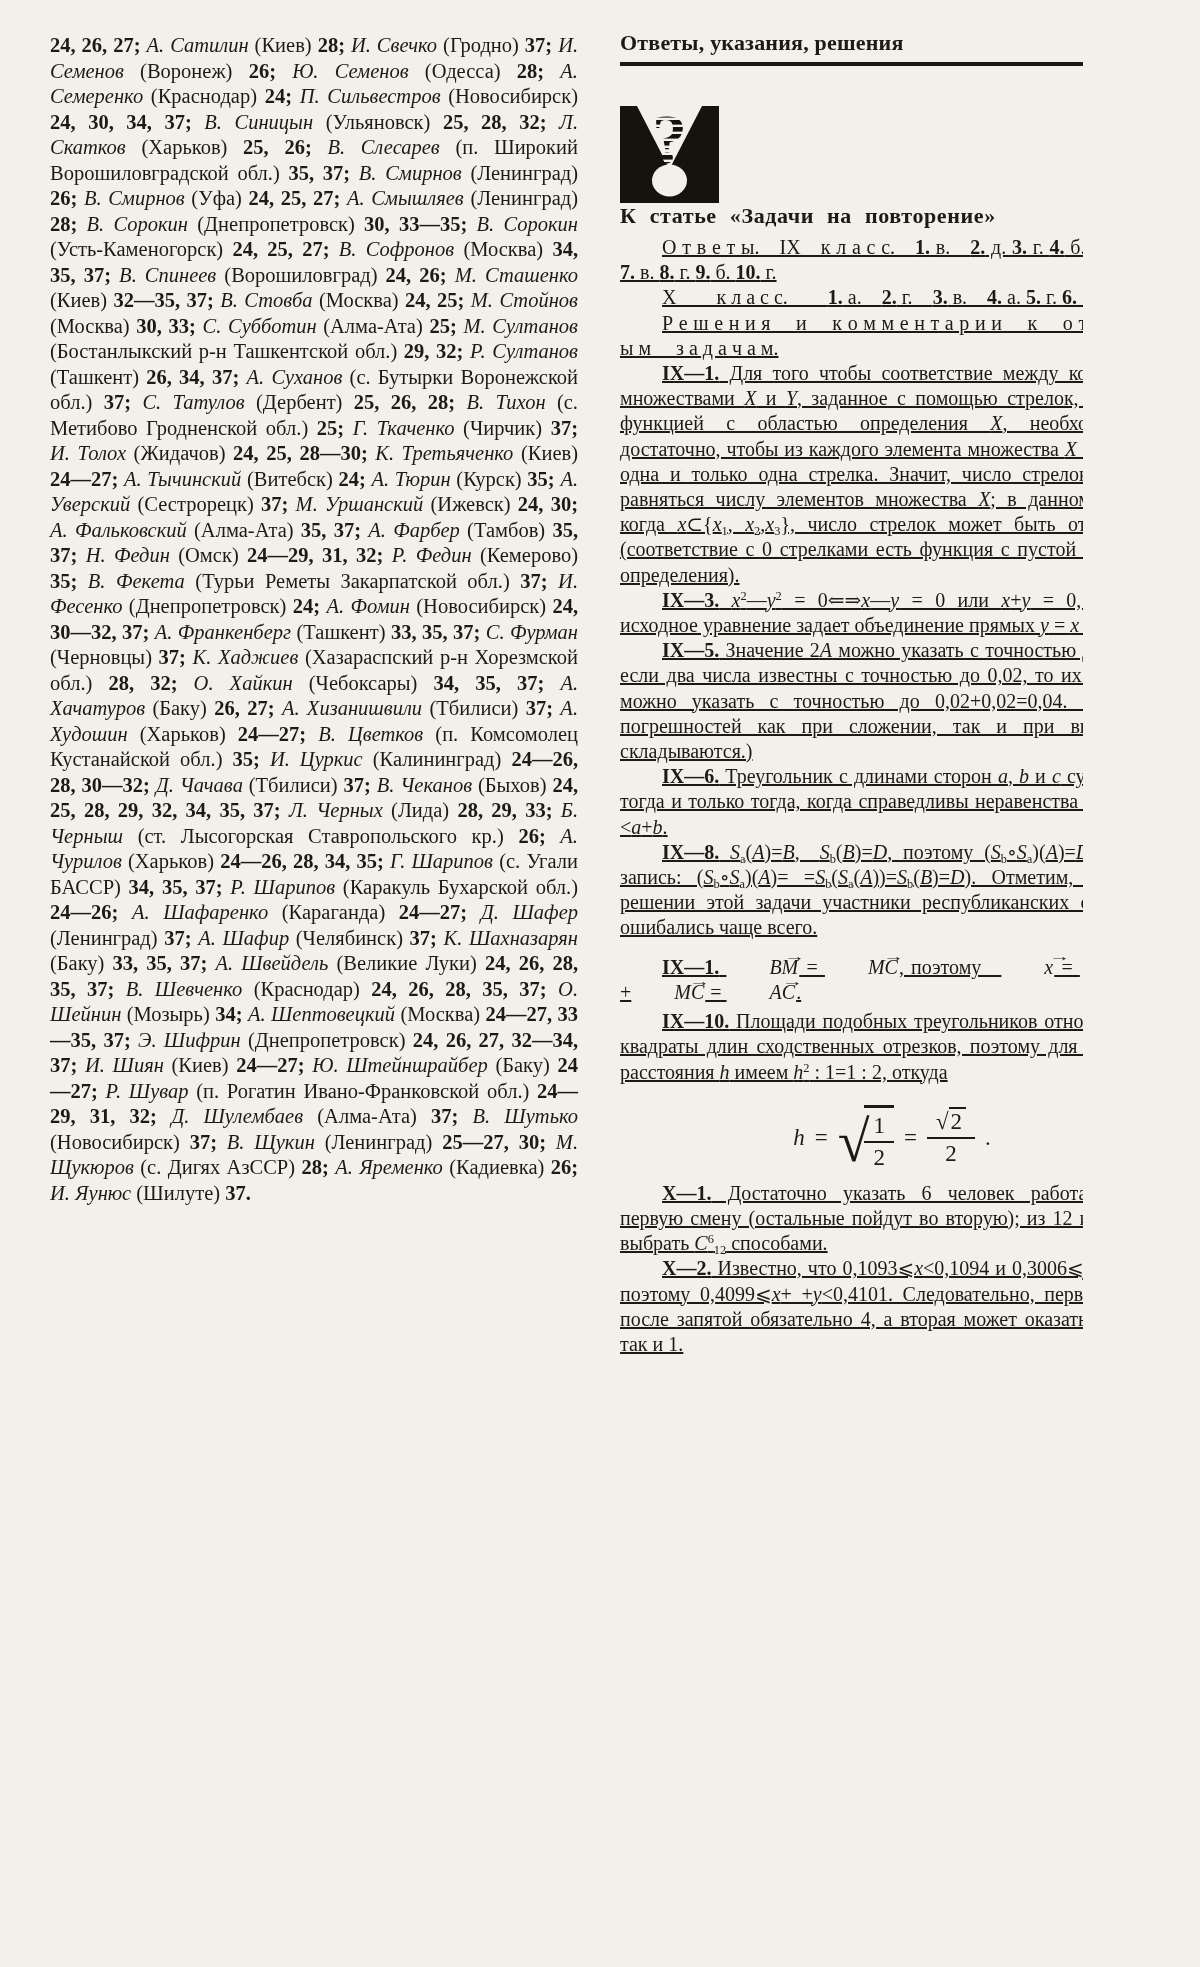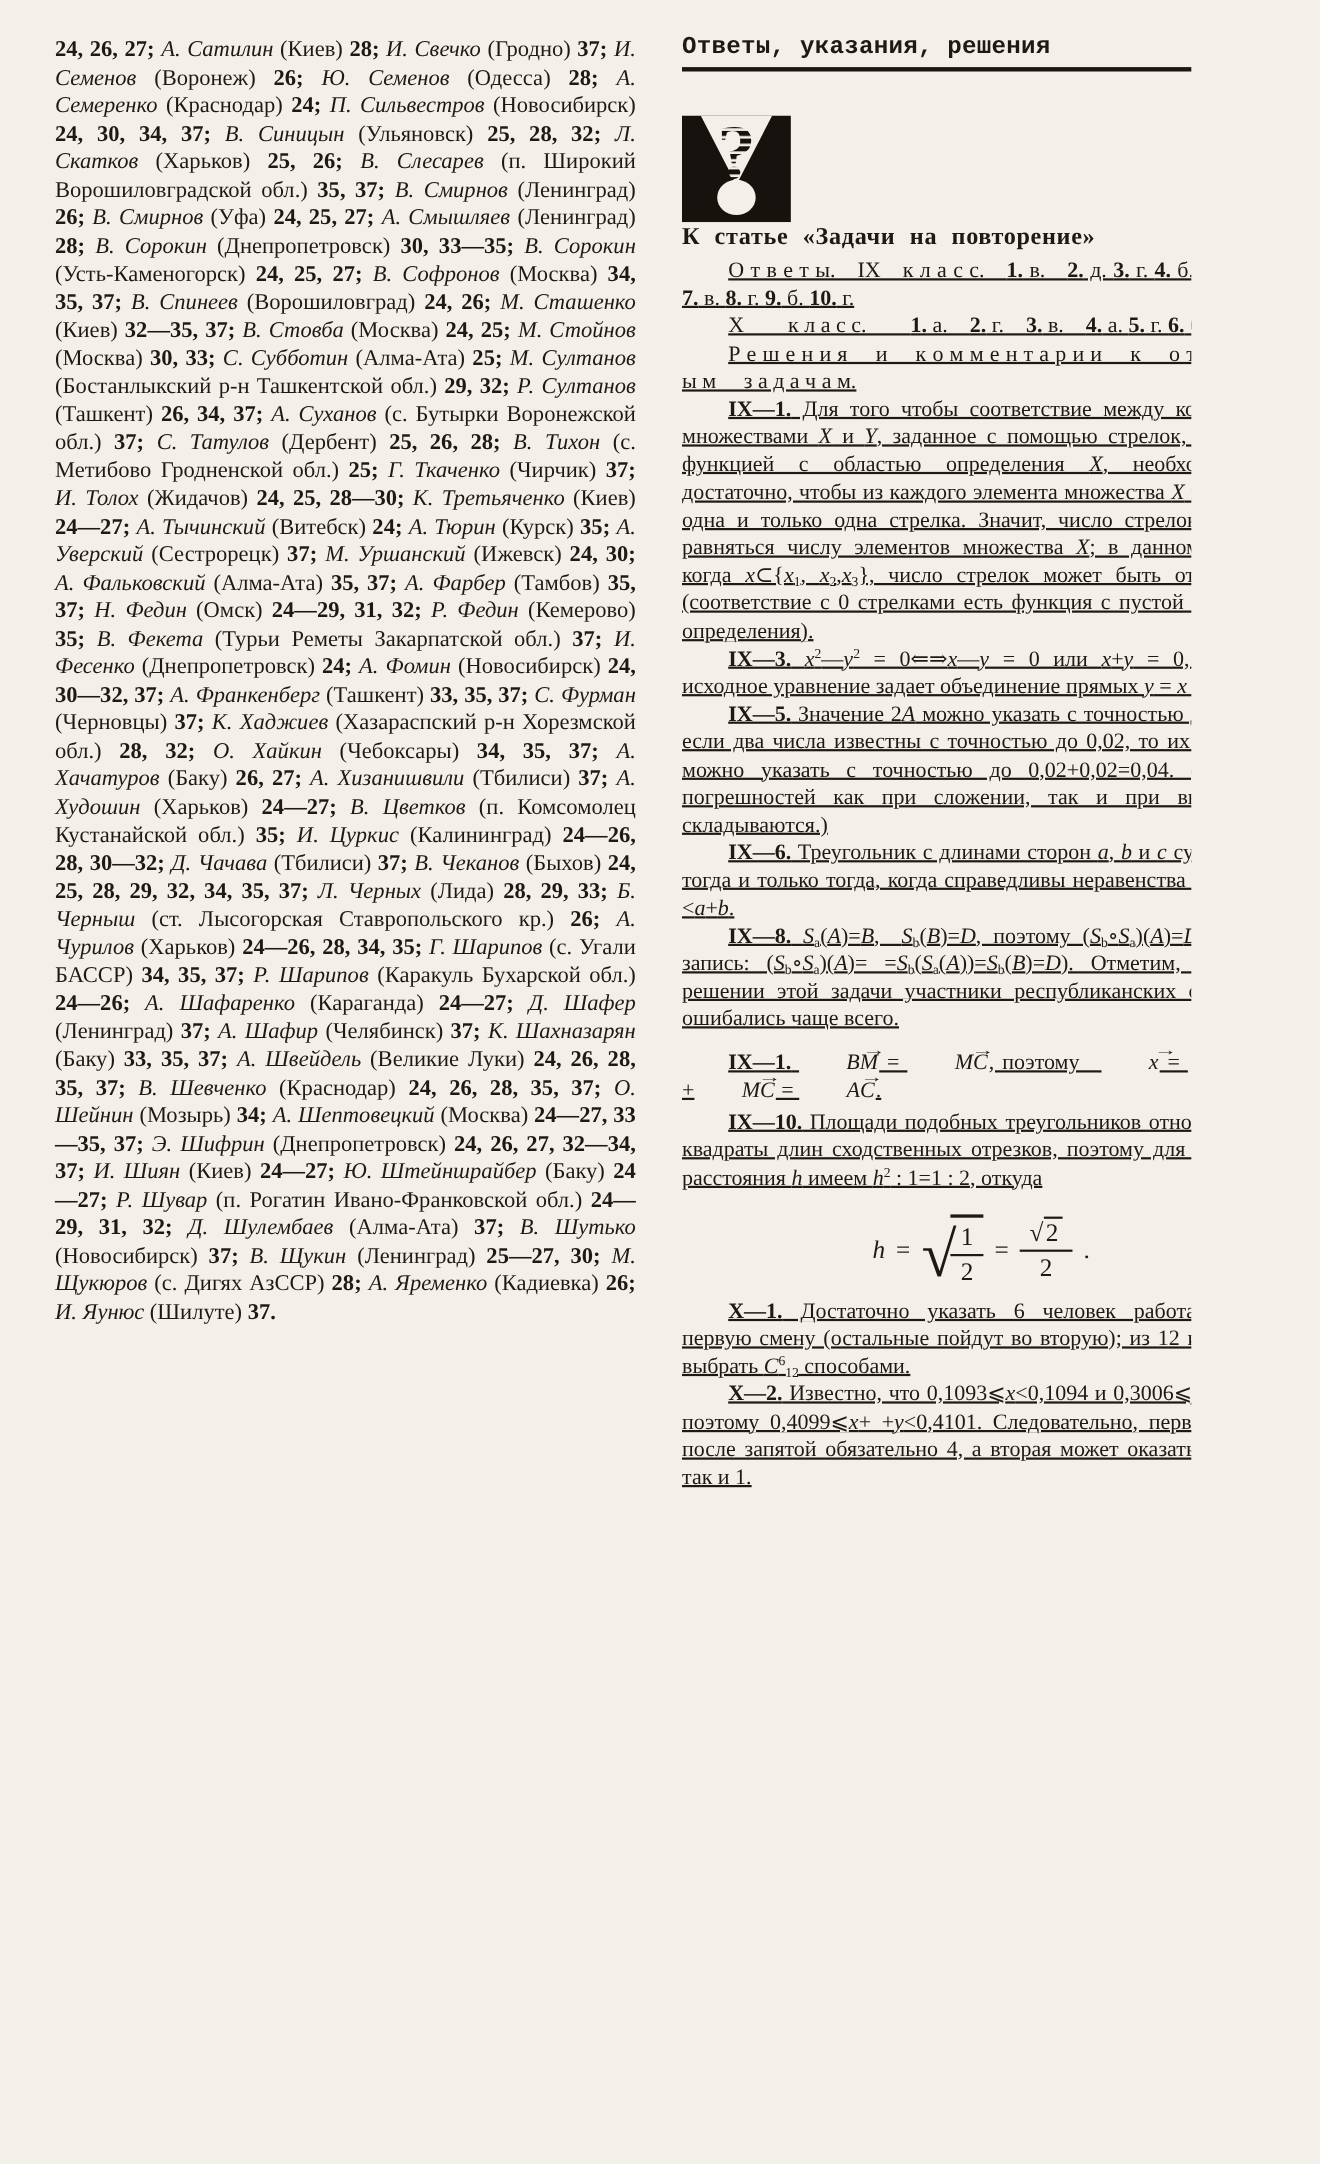--- a/index.html
+++ b/index.html
@@ -17,21 +17,21 @@
     font-size:20.5px;line-height:25.5px;
     text-align:justify;
     hyphens:auto;-webkit-hyphens:auto;
   }
   .left-col b{font-weight:bold;}
   .left-col i{font-style:italic;}
 
   
   .right-col{position:absolute;left:620px;top:30px;width:544px;}
   .masthead{
-    font-family:Liberation Mono, monospace;
+    font-family:Liberation Serif, serif;
     font-weight:bold;font-size:22px;letter-spacing:.2px;
     white-space:nowrap;
   }
   .rule{height:4px;background:#1b1813;margin-top:6px;}
   .logo{display:block;margin-top:40px;}
   .section-title{
     font-weight:bold;font-size:22px;letter-spacing:.6px;word-spacing:7px;
     white-space:nowrap;
   }
   #paras{margin-top:6px;}

